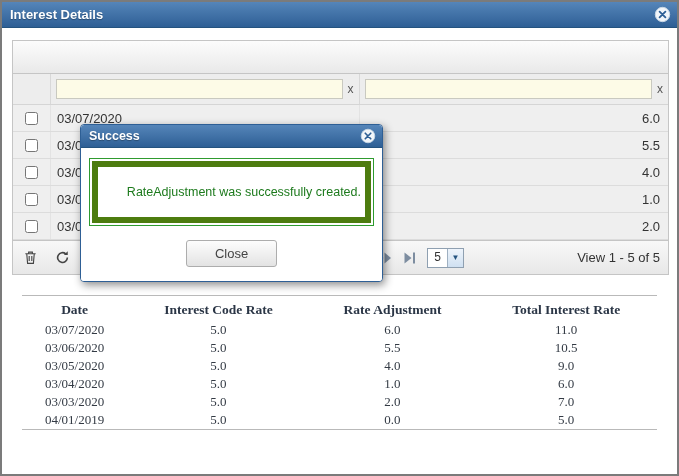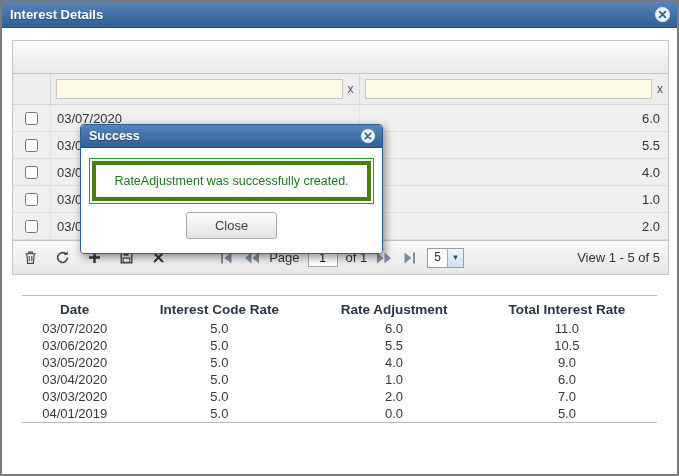--- a/index.html
+++ b/index.html
@@ -109,21 +109,21 @@
   }
   .fake-select .val { padding: 1px 6px 0 6px; font-size: 12px; }
   .fake-select .arrow {
     width: 16px; background: linear-gradient(#eef4fb, #cfe0f1);
     border-left: 1px solid #9fb0c1;
     display:flex; align-items:center; justify-content:center;
     font-size: 8px; color:#24537f;
   }
 
   
-  .summary { margin-top: 20px; padding: 0 10px; }
+  .summary { margin-top: 20px; padding: 0 10px; font-family: Liberation Serif, serif; }
   .summary table {
     width: 100%; border-collapse: collapse;
     border-top: 1px solid #b9b9b9;
     border-bottom: 1px solid #b9b9b9;
   }
   .summary th {
     font-weight: bold; color: #2b3646; font-size: 13.5px;
     padding: 6px 4px 3px 4px; text-align: center;
   }
   .summary td {
@@ -141,28 +141,28 @@
     border: 1px solid #2e5f95;
     border-radius: 4px;
     box-shadow: 2px 3px 8px rgba(0,0,0,.45);
     z-index: 10;
     overflow: hidden;
   }
   .modal .titlebar { height: 23px; font-size: 12.5px; border-radius: 3px 3px 0 0; }
   .modal-body { padding: 10px 8px 12px 8px; background: #fff; }
   .msg-outer { border: 1px solid #2f9b2f; padding: 2px; }
   .msg-inner {
-    border: 4px solid #4d7c0f;
-    padding: 9px 4px;
-    text-align: center;
+    border: 6px solid #4d7c0f;
+    padding: 18px 4px;
+    text-align: right;
     color: #1d7a1d; font-size: 12.5px;
   }
   .modal-close-button {
     display: block;
-    margin: 8px auto 2px auto;
+    margin: 14px auto 2px auto;
     padding: 5px 28px;
     background: linear-gradient(#fdfdfd, #e3e3e3);
     border: 1px solid #adadad;
     border-radius: 3px;
     color: #444; font-size: 13px; font-family: inherit;
     cursor: pointer;
   }
 </style>
 </head>
 <body>

